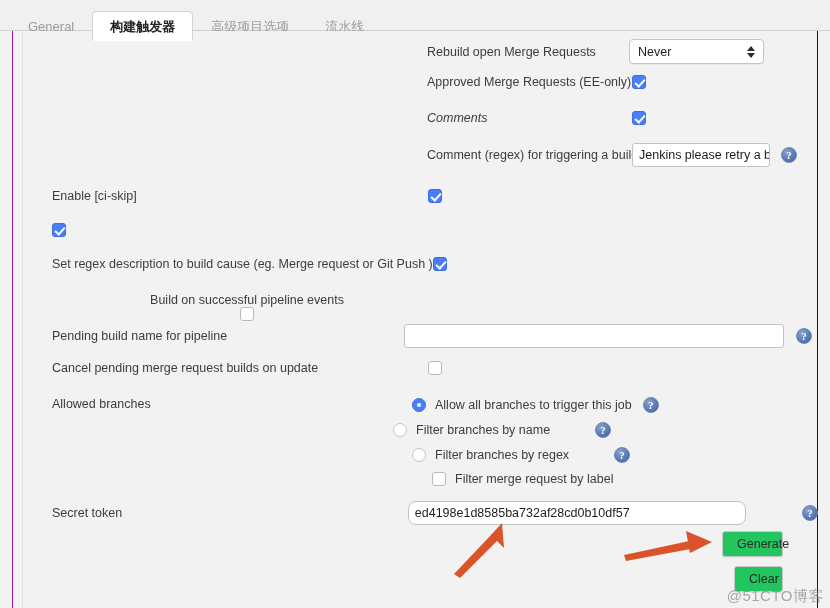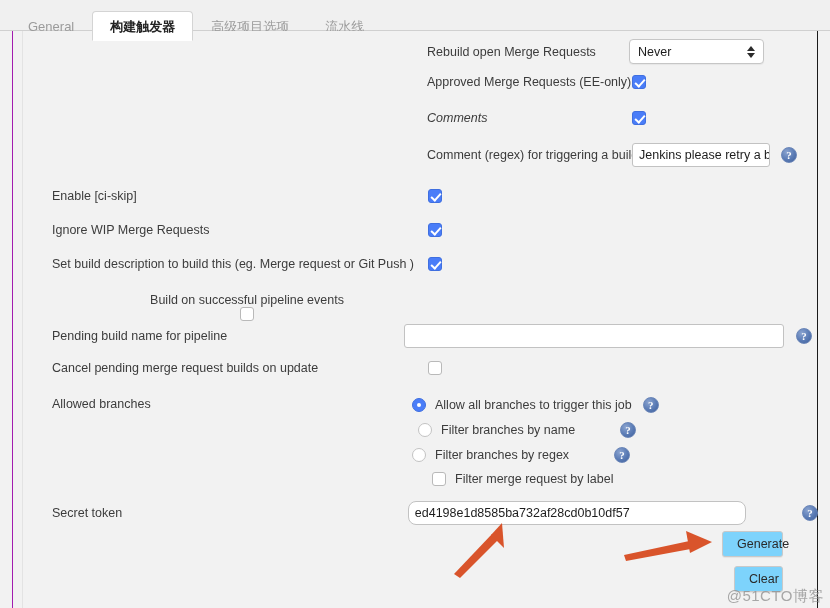--- a/index.html
+++ b/index.html
@@ -160,21 +160,21 @@
     font-size: 12.5px;
     color: #1d1d1d;
     display: flex;
     align-items: center;
     padding: 0 6px;
     overflow: hidden;
     white-space: nowrap;
   }
 
   .btn {
-    background: #7dd3fc;
+    background: #22c55e;
     border: 1px solid #c9c9c9;
     border-radius: 3px;
     font-size: 12.5px;
     color: #2a2a2a;
     padding: 5px 14px;
     text-align: center;
     box-shadow: 0 1px 1px rgba(0,0,0,.06);
   }
 
   .help {
@@ -246,26 +246,25 @@
         <div class="txt" style="width:138px;" title="Jenkins please retry a buil">Jenkins please retry a buil</div>
         <span class="help" style="margin-left:11px;">?</span>
       </div>
 
       <div class="row" style="left:29px; top:158px; width:390px; justify-content:space-between;">
         <div class="lbl">Enable [ci-skip]</div>
         <span class="cb on"></span>
       </div>
 
       <div class="row" style="left:29px; top:192px; width:390px; justify-content:space-between;">
-        <div class="lbl">Ignore WIP Merge Requests</div>
         <span class="cb on"></span>
       </div>
 
       <div class="row" style="left:29px; top:226px; width:390px; justify-content:space-between;">
-        <div class="lbl">Set build description to build this (eg. Merge request or Git Push )</div>
+        <div class="lbl">Set regex description to build cause (eg. Merge request or Git Push )</div>
         <span class="cb on"></span>
       </div>
 
       <div class="row" style="left:29px; top:262px; width:390px; justify-content:space-between;flex-direction:column;">
         <div class="lbl">Build on successful pipeline events</div>
         <span class="cb"></span>
       </div>
 
       <div class="row" style="left:29px; top:293px; width:766px;">
         <div class="lbl" style="width:352px;">Pending build name for pipeline</div>
@@ -281,21 +280,21 @@
       <div class="row" style="left:29px; top:366px;">
         <div class="lbl">Allowed branches</div>
       </div>
 
       <div class="row" style="left:389px; top:366px;">
         <span class="rb on"></span>
         <div class="lbl" style="margin-left:9px;">Allow all branches to trigger this job</div>
         <span class="help" style="margin-left:11px;">?</span>
       </div>
 
-      <div class="row" style="left:395px; top:391px;">
+      <div class="row" style="left:370px; top:391px;">
         <span class="rb"></span>
         <div class="lbl" style="margin-left:9px; width:179px;">Filter branches by name</div>
         <span class="help">?</span>
       </div>
 
       <div class="row" style="left:389px; top:416px;">
         <span class="rb"></span>
         <div class="lbl" style="margin-left:9px; width:179px;">Filter branches by regex</div>
         <span class="help">?</span>
       </div>

